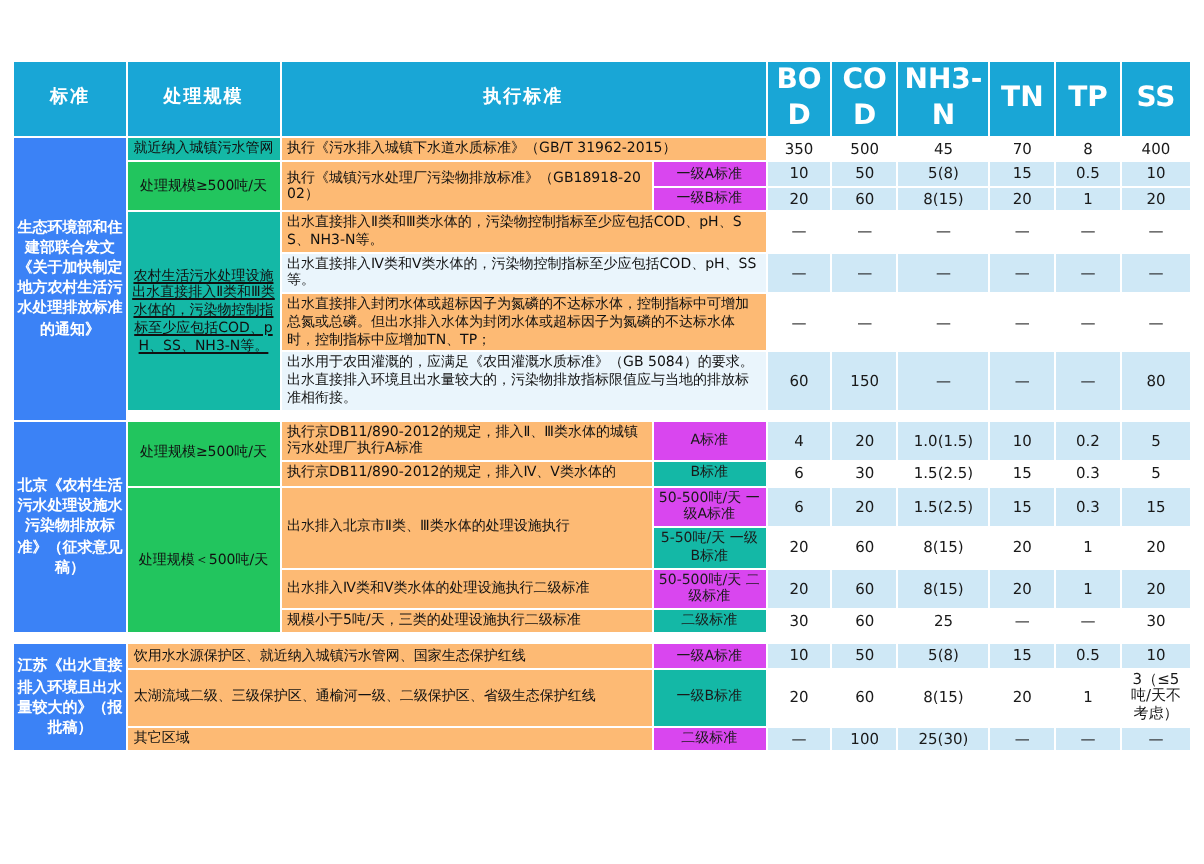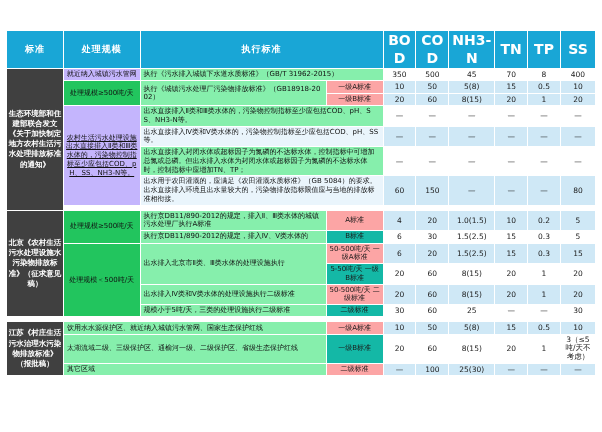--- a/index.html
+++ b/index.html
@@ -37,42 +37,42 @@
     font-weight:bold;
     font-size:9px;
     height:22px;
     letter-spacing:1px;
   }
   thead th.num{
     font-size:14px;
     letter-spacing:0;
   }
   td.colA{
-    background:#404040;
+    background:#3b82f6;
     color:#ffffff;
     font-size:7.5px;
     font-weight:bold;
     line-height:1.35;
     padding:2px 1px;
   }
   td.colB{
     background:#22c55e;
     font-size:7px;
     color:#111;
   }
-  td.colB.plain{background:#c4b5fd;}
+  td.colB.plain{background:#14b8a6;}
   td.colC{
-    background:#86efac;
+    background:#fdba74;
     font-size:7px;
     text-align:left;
     padding-left:3px;
     color:#111;
   }
   td.grade{
-    background:#fca5a5;
+    background:#d946ef;
     font-size:7px;
   }
   td.grade.w{background:#14b8a6;}
   td.val{
     font-size:7.5px;
     background:#ffffff;
   }
   td.val.blue{background:#cfe8f6;}
   tr.bandA td.val{background:#cfe8f6;}
   .dash{font-size:8px;}
@@ -266,21 +266,21 @@
       <td class="val dash">—</td>
       <td class="val dash">—</td>
       <td class="val">30</td>
     </tr>
 
     <tr>
           <td colspan="9" class="rule"></td>
         </tr>
 
     <tr>
-      <td class="colA" rowspan="3">江苏《村庄生活污水治理水污染物排放标准》（报批稿）</td>
+      <td class="colA" rowspan="3">江苏《出水直接排入环境且出水量较大的》（报批稿）</td>
       <td class="colC" colspan="2">饮用水水源保护区、就近纳入城镇污水管网、国家生态保护红线</td>
       <td class="grade">一级A标准</td>
       <td class="val blue">10</td>
       <td class="val blue">50</td>
       <td class="val blue">5(8)</td>
       <td class="val blue">15</td>
       <td class="val blue">0.5</td>
       <td class="val blue">10</td>
     </tr>
 

